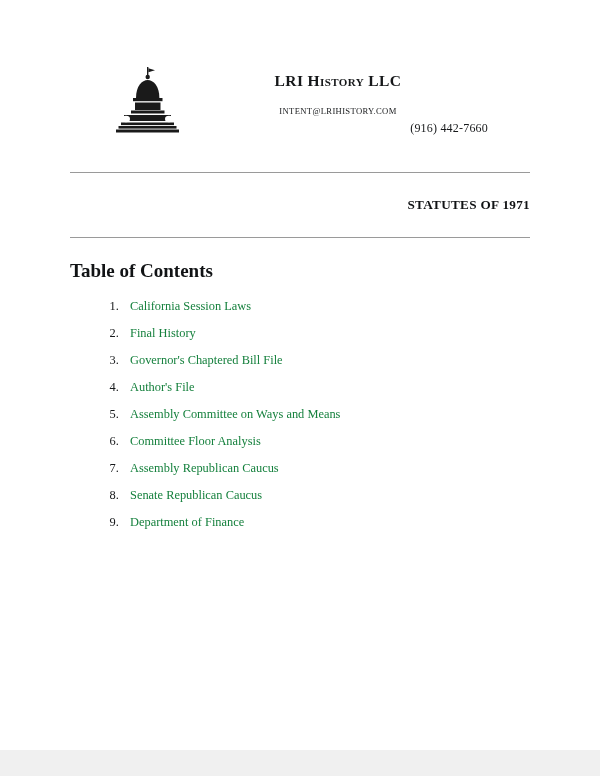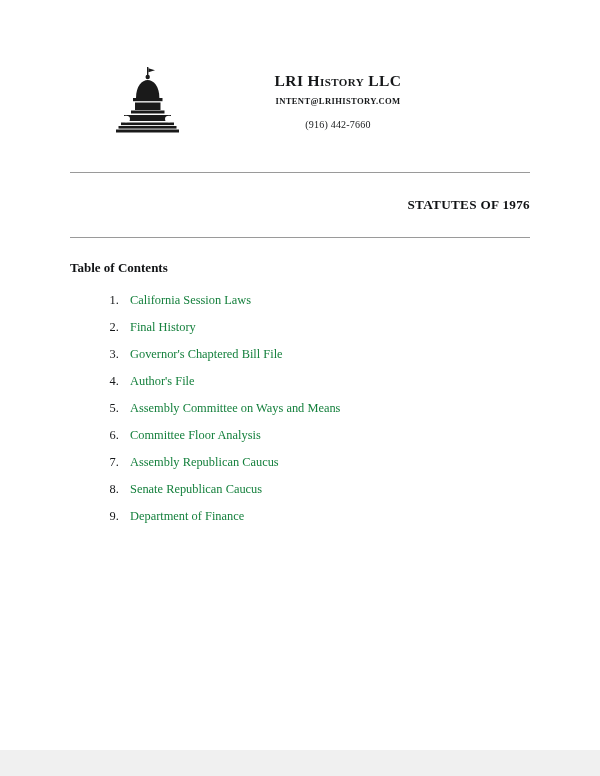--- a/index.html
+++ b/index.html
@@ -43,29 +43,29 @@
     font-size: 15.5px;
     letter-spacing: 0.4px;
     color: #16181a;
     font-variant: small-caps;
     font-weight: bold;
   }
   .org-line {
     font-size: 8.6px;
     letter-spacing: 0.35px;
     color: #16181a;
-    margin-top: 6px;
+    margin-top: 16px;
     text-transform: uppercase;
-    font-weight: bold;
   }
   .org-phone {
-    font-size: 10px;
+    font-size: 12px;
     letter-spacing: 0.2px;
     color: #16181a;
-    margin-top: 13px;
+    margin-top: 5px;
+    text-align: right;
   }
   
   .rule {
     height: 1px;
     background: #9a9a9a;
     margin: 0 auto;
     width: 460px;
   }
   .rule-top { margin-top: 34px; }
   .rule-bottom { margin-top: 20px; }
@@ -85,21 +85,21 @@
     letter-spacing: 0.3px;
     line-height: 21px;
   }
   
   .toc-wrap {
     width: 460px;
     margin: 0 auto;
     padding-top: 22px;
   }
   .toc-heading {
-    font-size: 13px;
+    font-size: 19px;
     font-weight: bold;
     color: #111315;
     padding-left: 0px;
   }
   ol.toc {
     margin: 16px 0 0 0;
     padding-left: 52px;
     list-style-position: outside;
   }
   ol.toc li {
@@ -150,21 +150,21 @@
     <div class="org-block">
       <div class="org-name">LRI History LLC</div>
       <div class="org-line">intent@lrihistory.com</div>
       <div class="org-phone">(916) 442-7660</div>
     </div>
   </div>
 
   <div class="rule rule-top"></div>
 
   <div class="title-block">
-    <div class="title-line">STATUTES OF 1976</div>
+    <div class="title-line">STATUTES OF 1971</div>
   </div>
 
   <div class="rule rule-bottom"></div>
 
   <div class="toc-wrap">
     <div class="toc-heading">Table of Contents</div>
     <ol class="toc">
       <li>California Session Laws</li>
       <li>Final History</li>
       <li>Governor's Chaptered Bill File</li>

